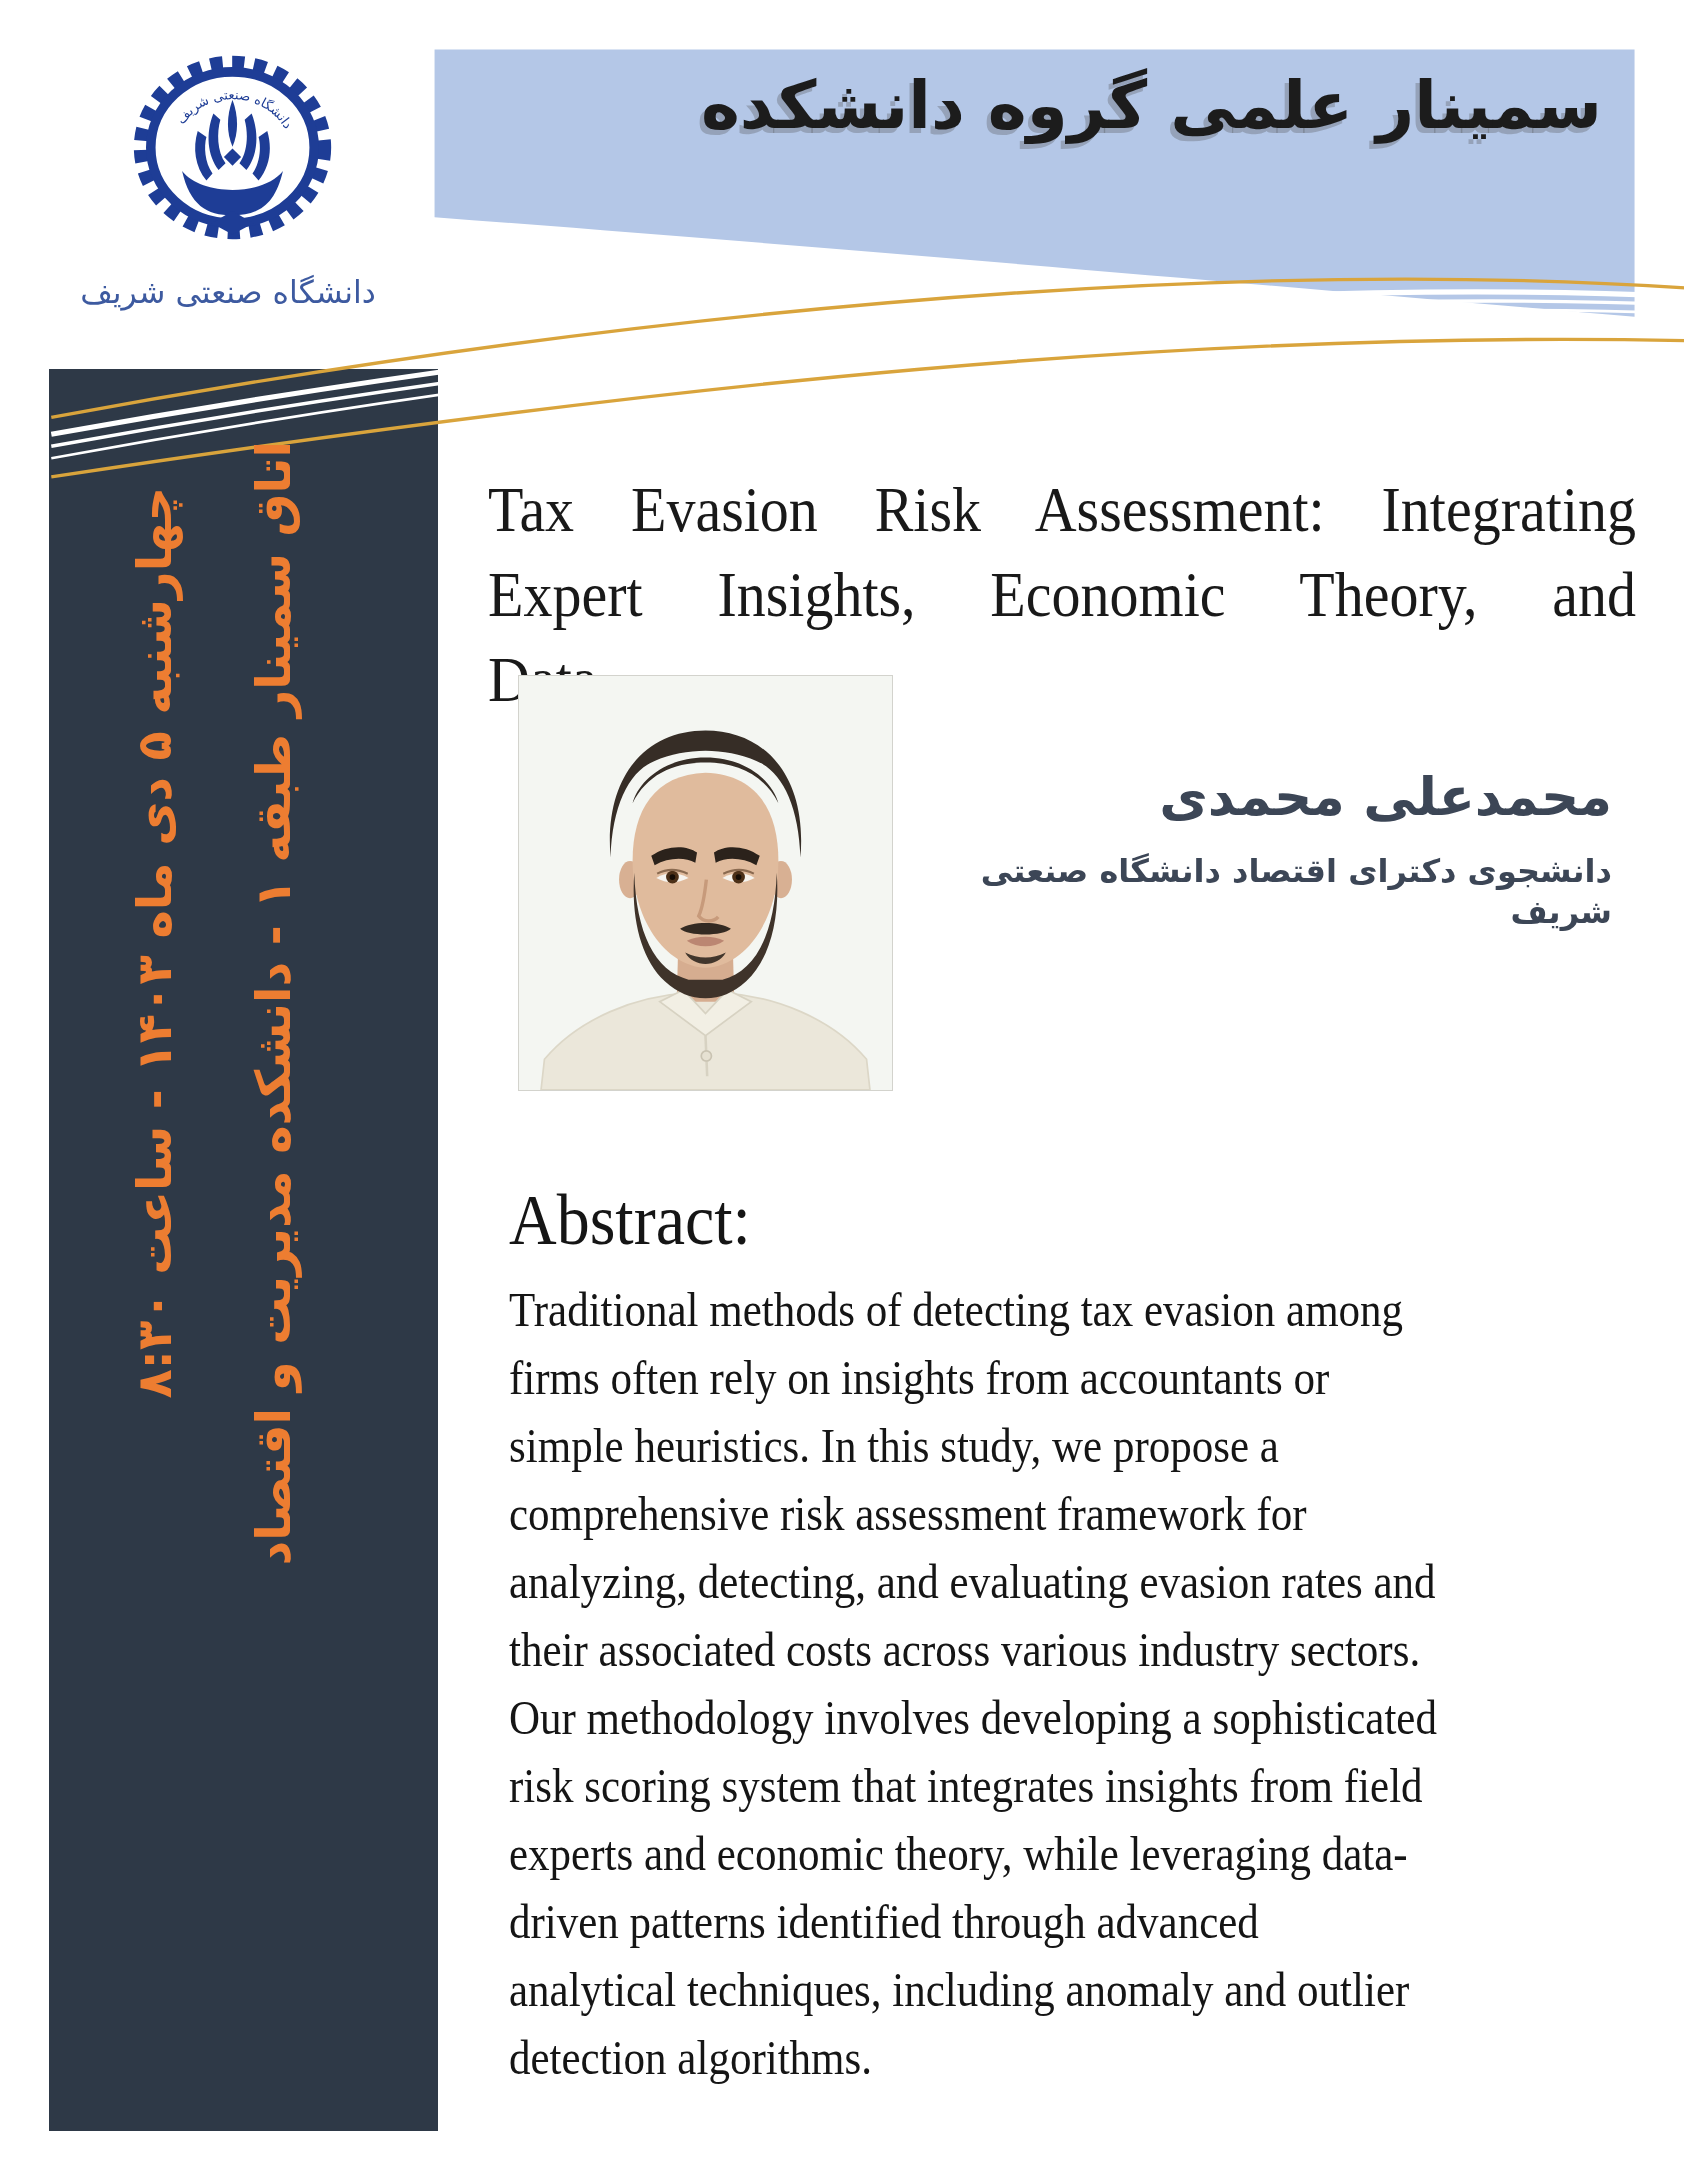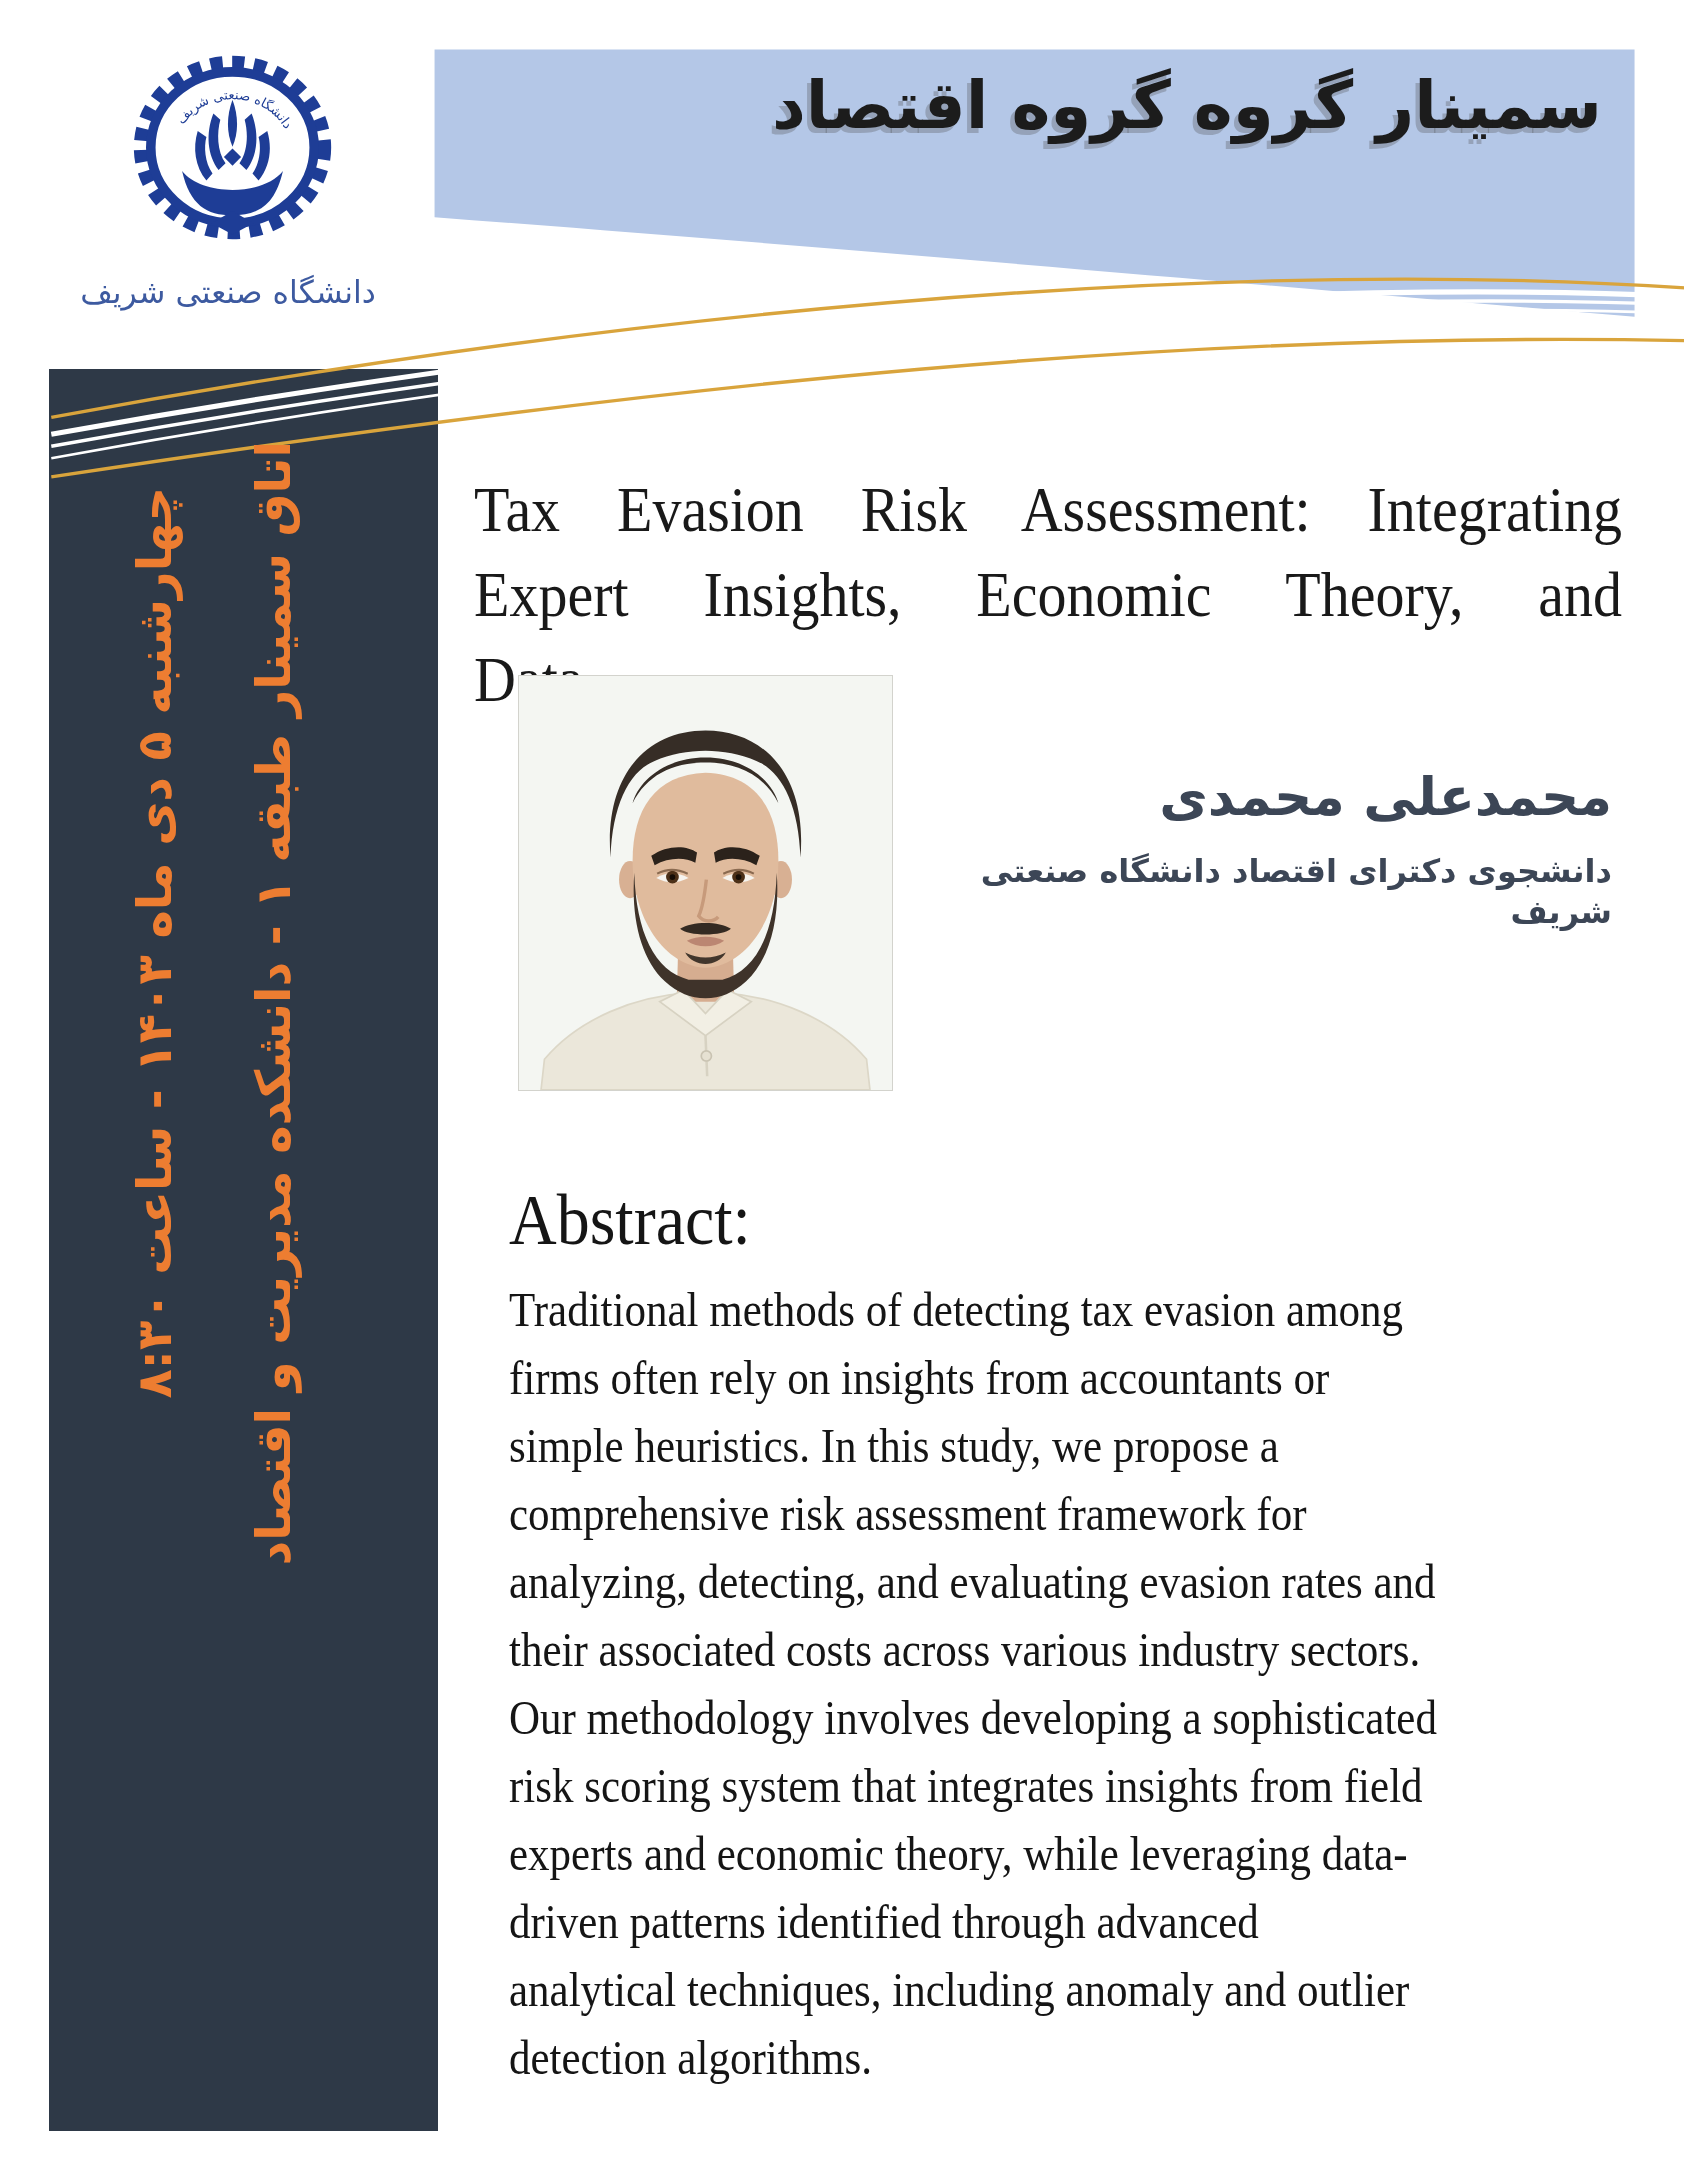--- a/index.html
+++ b/index.html
@@ -28,21 +28,21 @@
             color:var(--university-blue,#3d5aa0);direction:rtl;
             font-size:31.5px;line-height:42px;font-weight:normal;}
 
   
   .banner-title{position:absolute;right:83px;top:63px;direction:rtl;white-space:nowrap;
                 color:#1c1c1c;font-size:66px;font-weight:bold;line-height:1.3;
                 text-shadow:-4.3px 5.1px 0 rgba(70,70,70,0.28);
                 font-family:"DejaVu Sans",sans-serif;}
 
   
-  .title{position:absolute;left:474px;top:467px;width:1148px;color:#191919;
+  .title{position:absolute;left:488px;top:467px;width:1148px;color:#191919;
          font-family:"Liberation Serif","DejaVu Serif",serif;font-size:58px;}
   .title .title-line{height:85px;line-height:85px;transform:scaleY(1.10);}
   .title .title-line:not(:last-child){text-align:justify;text-align-last:justify;}
 
   
   .photo{position:absolute;left:518px;top:675px;width:375px;height:416px;
          background:#f4f6f2;border:0.9px solid #d3d3cd;box-sizing:border-box;}
   .photo svg{display:block;width:100%;height:100%;}
 
   
@@ -94,21 +94,21 @@
     <path id="emblem-arc" d="M56,96 C82,42 158,42 184,96" fill="none"></path>
     <text font-size="15" fill="#1e3d96">
       <textPath href="#emblem-arc" startOffset="8%">دانشگاه صنعتی شریف</textPath>
     </text>
   </svg>
 
   <div class="uni-name">
     <div>دانشگاه صنعتی شریف</div>
   </div>
 
-  <div class="banner-title">سمینار گروه گروه اقتصاد</div>
+  <div class="banner-title">سمینار علمی گروه دانشکده</div>
 
   <div class="title">
       <div class="title-line">Tax Evasion Risk Assessment: Integrating</div>
       <div class="title-line">Expert Insights, Economic Theory, and</div>
       <div class="title-line">Data</div>
     </div>
 
   <div class="photo">
     <svg viewBox="0 0 440 488" xmlns="http://www.w3.org/2000/svg">
       <rect x="0" y="0" width="440" height="488" fill="#f4f6f2"></rect>

